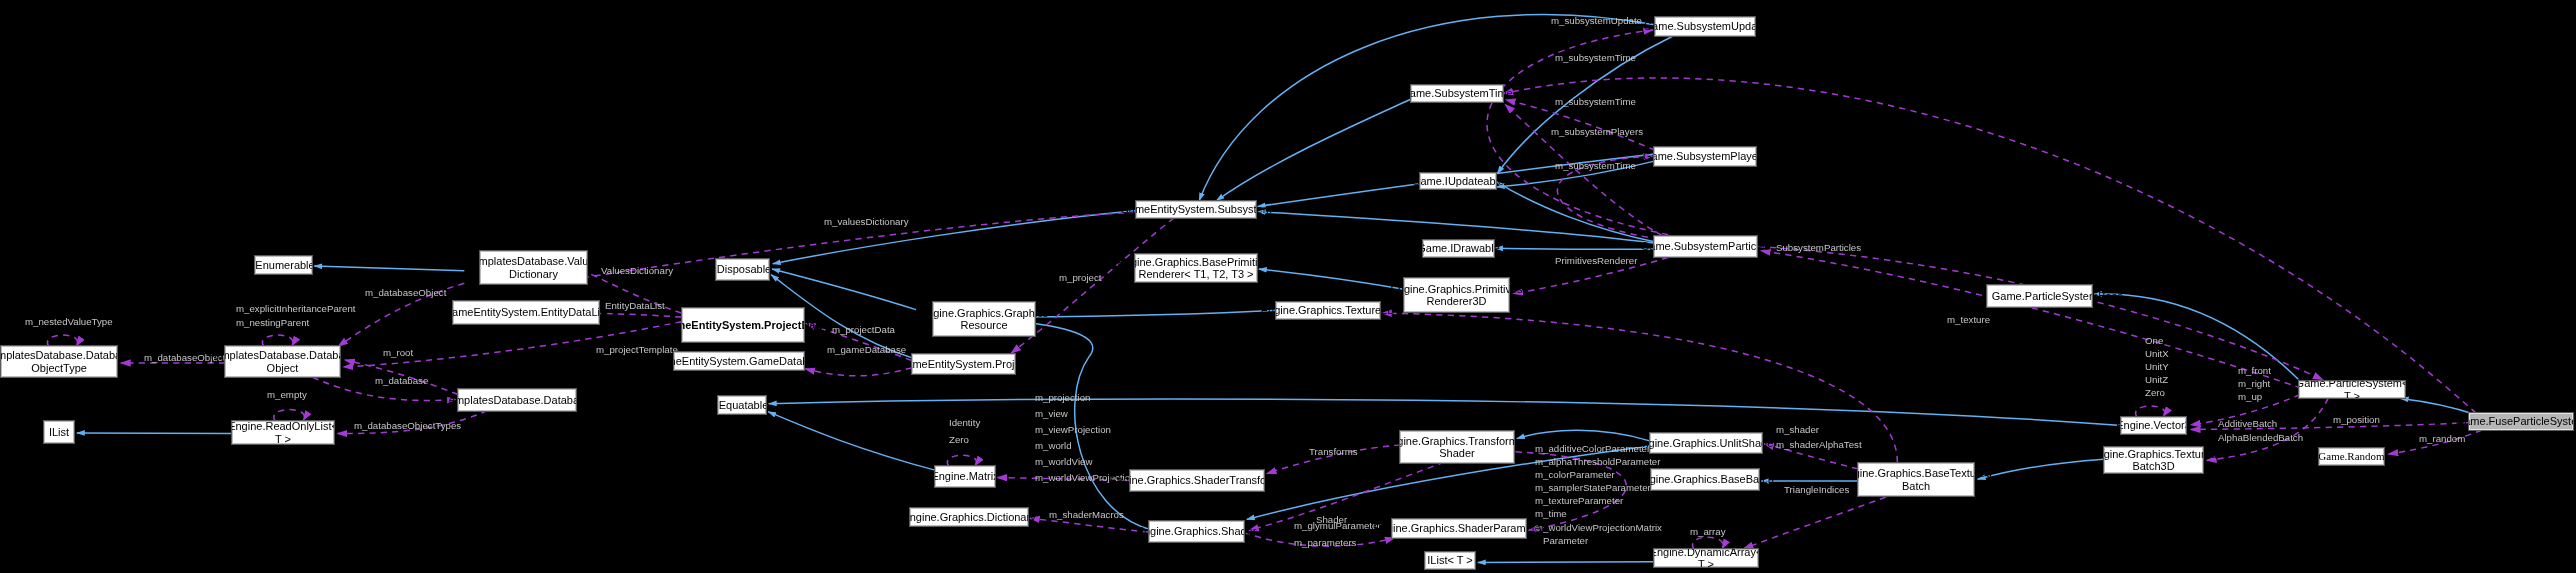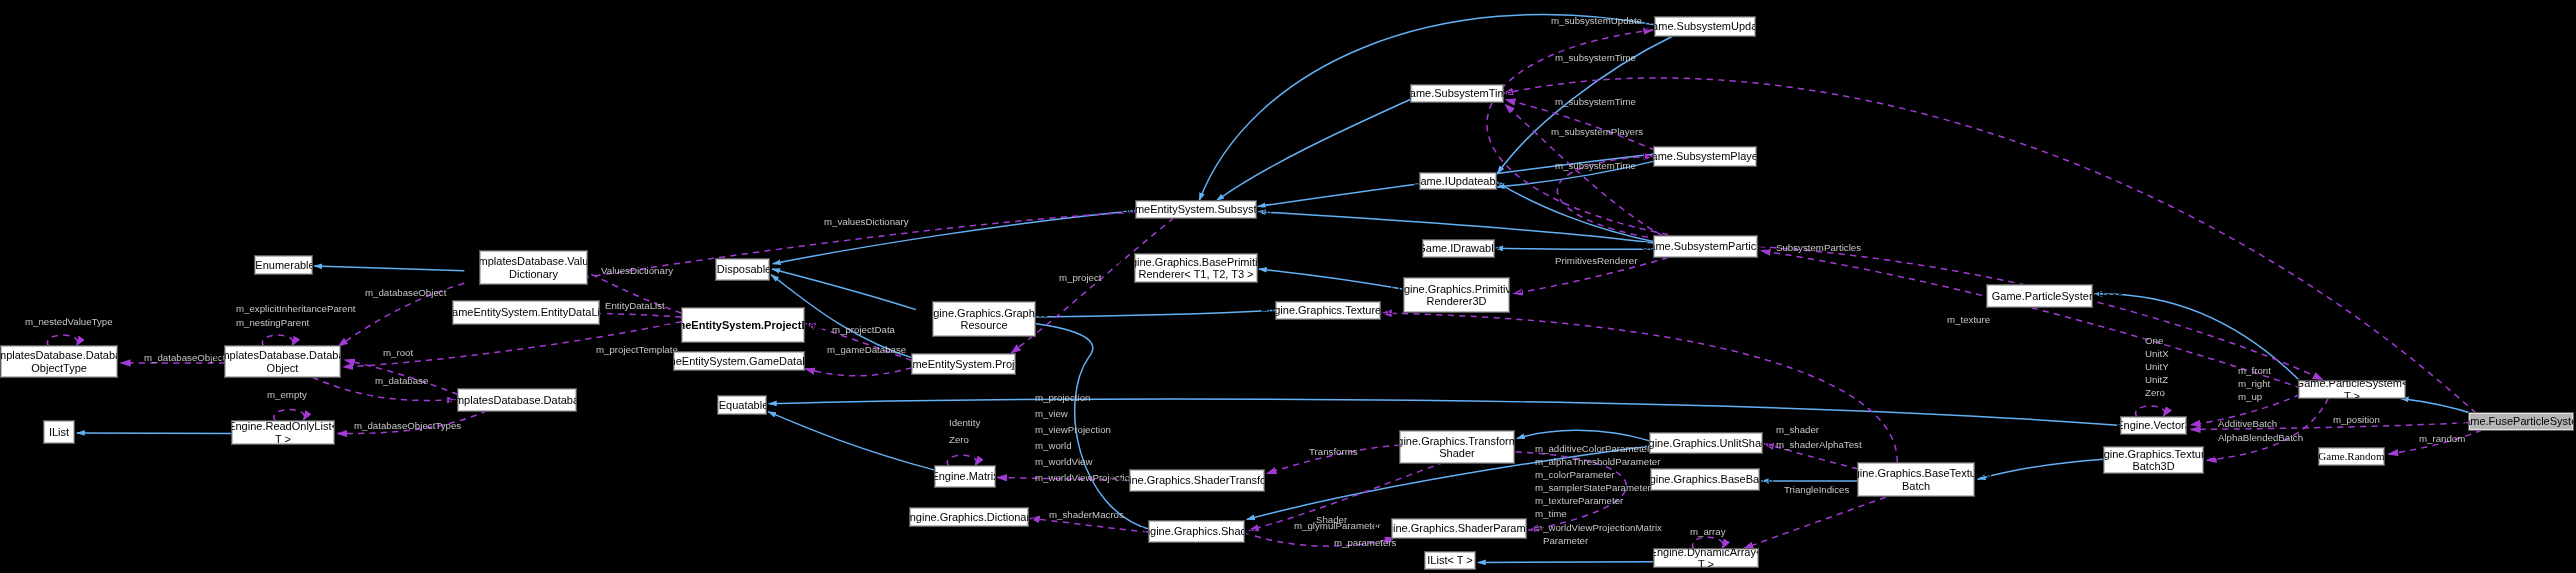--- a/index.html
+++ b/index.html
@@ -186,21 +186,21 @@
       <div class="elabel" style="left: 2218px; top: 432px;">AlphaBlendedBatch</div>
       <div class="elabel" style="left: 2333px; top: 414px;">m_position</div>
       <div class="elabel" style="left: 2419px; top: 433px;">m_random</div>
       <div class="elabel" style="left: 1776px; top: 424px;">m_shader</div>
       <div class="elabel" style="left: 1776px; top: 439px;">m_shaderAlphaTest</div>
       <div class="elabel" style="left: 1784px; top: 484px;">TriangleIndices</div>
       <div class="elabel" style="left: 1690px; top: 526px;">m_array</div>
       <div class="elabel" style="left: 1309px; top: 446px;">Transforms</div>
       <div class="elabel" style="left: 1316px; top: 514px;">Shader</div>
       <div class="elabel" style="left: 1294px; top: 520px;">m_glymulParameter</div>
-      <div class="elabel" style="left: 1294px; top: 537px; margin-left: 40px;">m_parameters</div>
+      <div class="elabel" style="left: 1294px; top: 537px;">m_parameters</div>
       <div class="elabel" style="left: 1535px; top: 443px;">m_additiveColorParameter</div>
       <div class="elabel" style="left: 1535px; top: 456px;">m_alphaThresholdParameter</div>
       <div class="elabel" style="left: 1535px; top: 469px;">m_colorParameter</div>
       <div class="elabel" style="left: 1535px; top: 482px;">m_samplerStateParameter</div>
       <div class="elabel" style="left: 1535px; top: 495px;">m_textureParameter</div>
       <div class="elabel" style="left: 1535px; top: 508px;">m_time</div>
       <div class="elabel" style="left: 1535px; top: 522px;">m_worldViewProjectionMatrix</div>
       <div class="elabel" style="left: 1543px; top: 535px;">Parameter</div>
       <div class="elabel" style="left: 949px; top: 417px;">Identity</div>
       <div class="elabel" style="left: 949px; top: 434px;">Zero</div>

